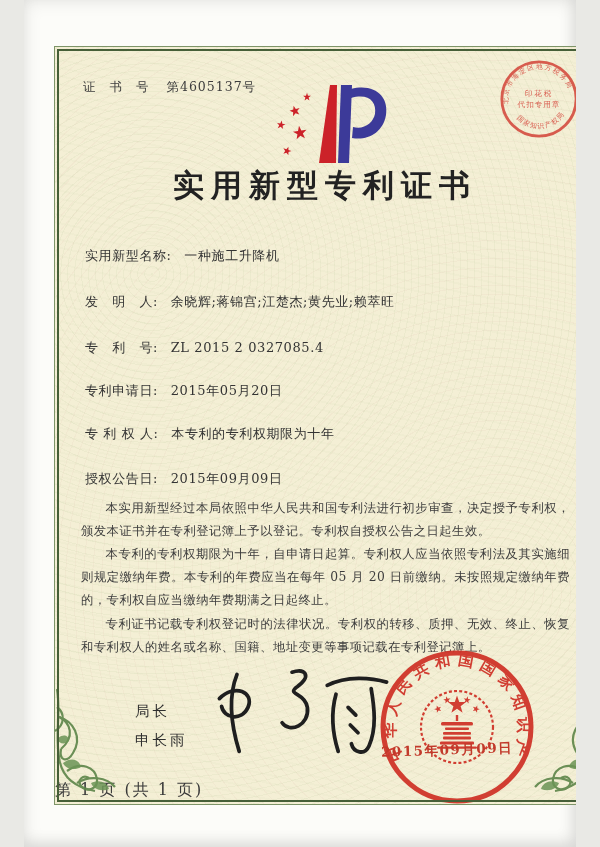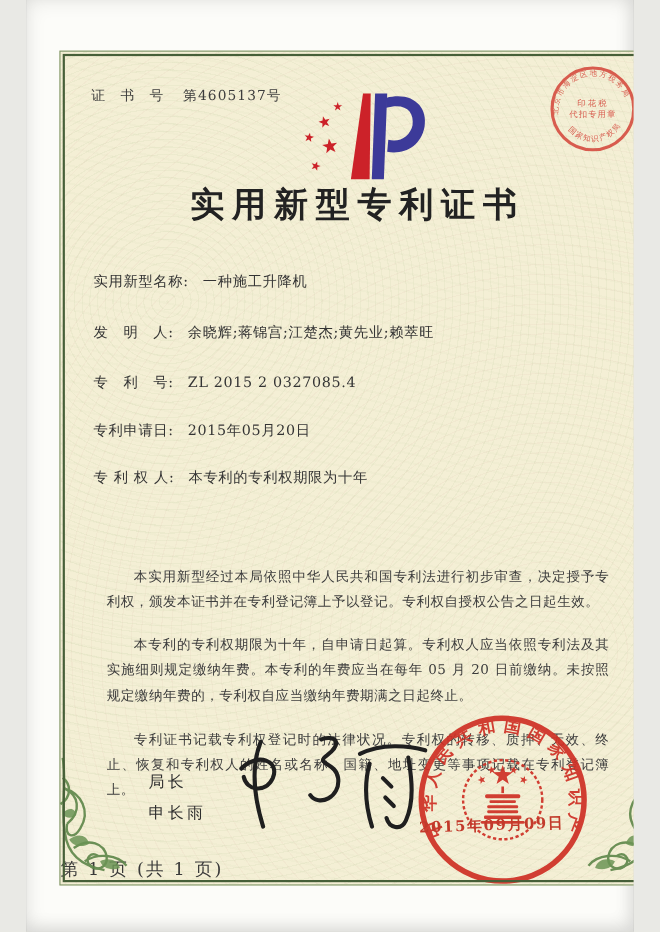--- a/index.html
+++ b/index.html
@@ -17,21 +17,21 @@
   .cert-no{position:absolute;left:28px;top:32px;font-size:12.5px;color:#3c3c3c;letter-spacing:1px;}
   .cert-no .lbl{letter-spacing:5px;margin-right:8px;}
   .logo{position:absolute;left:212px;top:34px;width:126px;height:86px;}
   .title{position:absolute;left:0;right:0;top:108px;margin:10px;text-align:center;
          font-size:31px;font-weight:600;color:#222;letter-spacing:7px;}
   .field{position:absolute;left:30px;font-size:13px;color:#343434;letter-spacing:0.6px;white-space:nowrap;}
   .f0{top:200px}.f1{top:246px}.f2{top:292px}.f3{top:335px}.f4{top:378px}.f5{top:423px}
   .field .fvalue{margin-left:8px;}
   .body-text{position:absolute;left:26px;top:450px;width:489px;font-size:12.3px;line-height:1.88;
              color:#3d3d3d;text-align:justify;letter-spacing:0.5px;}
-  .body-text p{margin:16px;text-indent:2em;}
+  .body-text p{margin:0;text-indent:2em;}
   .director{position:absolute;left:80px;top:650px;font-size:14.5px;color:#2f2f2f;letter-spacing:3px;line-height:2.0;}
   .signature{position:absolute;left:148px;top:612px;width:200px;height:110px;z-index:3;}
   .seal{position:absolute;left:322px;top:600px;width:160px;height:160px;z-index:2;opacity:0.93;}
   .seal-date{position:absolute;left:326px;top:694px;width:160px;z-index:4;color:#c23a2b;
              font-size:13.5px;font-weight:bold;letter-spacing:1.5px;transform:rotate(-2deg);white-space:nowrap;}
   .page-footer{position:absolute;left:0;right:0;top:733px;text-align:left;font-size:16px;
                color:#3a3a3a;letter-spacing:2px;z-index:1;}
   .tax-stamp{position:absolute;left:444px;top:12px;width:80px;height:80px;opacity:0.88;}
   .corner{position:absolute;width:96px;height:118px;z-index:1;}
   .corner-left{left:-4px;top:632px;}
@@ -98,20 +98,24 @@
       <span class="flabel">专　利　号:</span>
       <span class="fvalue">ZL 2015 2 0327085.4</span>
     </div>
     <div class="field f3">
       <span class="flabel">专利申请日:</span>
       <span class="fvalue">2015年05月20日</span>
     </div>
     <div class="field f4">
       <span class="flabel">专 利 权 人:</span>
       <span class="fvalue">本专利的专利权期限为十年</span>
+    </div>
+    <div class="field f5">
+      <span class="flabel">授权公告日:</span>
+      <span class="fvalue">2015年09月09日</span>
     </div>
 
     <div class="body-text">
       <p>本实用新型经过本局依照中华人民共和国专利法进行初步审查，决定授予专利权，颁发本证书并在专利登记簿上予以登记。专利权自授权公告之日起生效。</p>
       <p>本专利的专利权期限为十年，自申请日起算。专利权人应当依照专利法及其实施细则规定缴纳年费。本专利的年费应当在每年 05 月 20 日前缴纳。未按照规定缴纳年费的，专利权自应当缴纳年费期满之日起终止。</p>
       <p>专利证书记载专利权登记时的法律状况。专利权的转移、质押、无效、终止、恢复和专利权人的姓名或名称、国籍、地址变更等事项记载在专利登记簿上。</p>
     </div>
 
     <div class="director">
       <div>局长</div>

